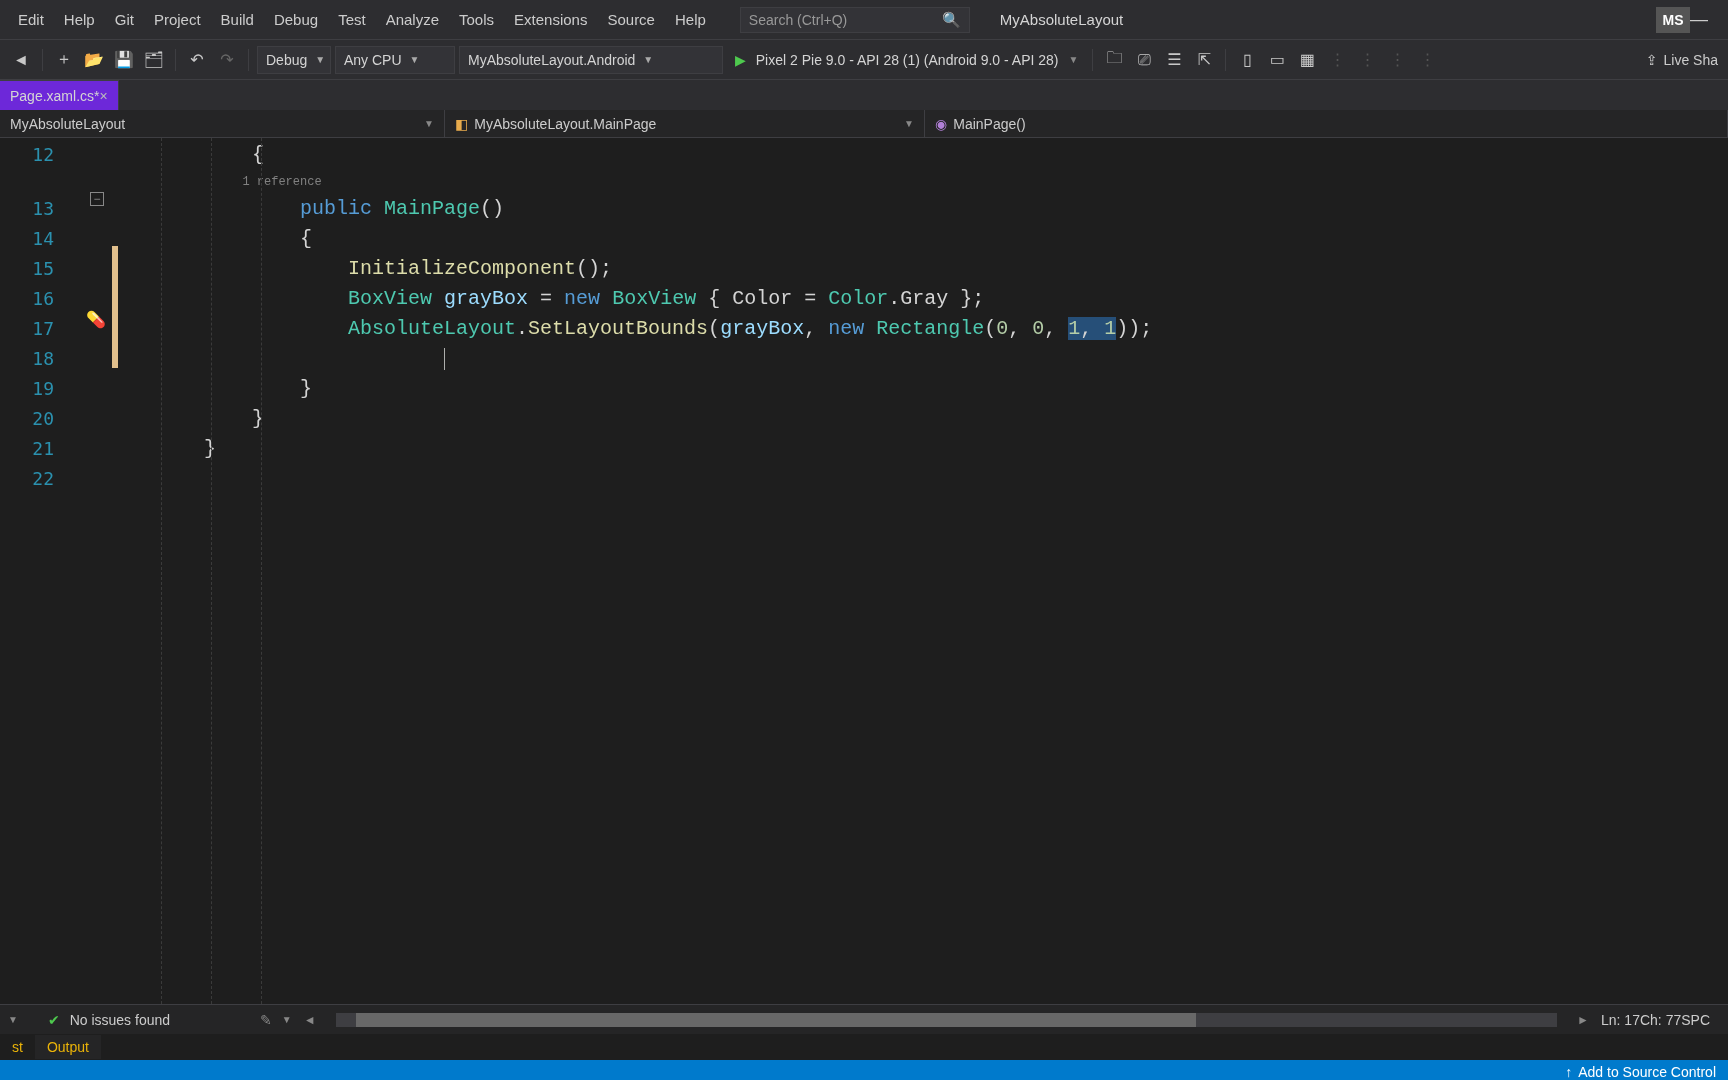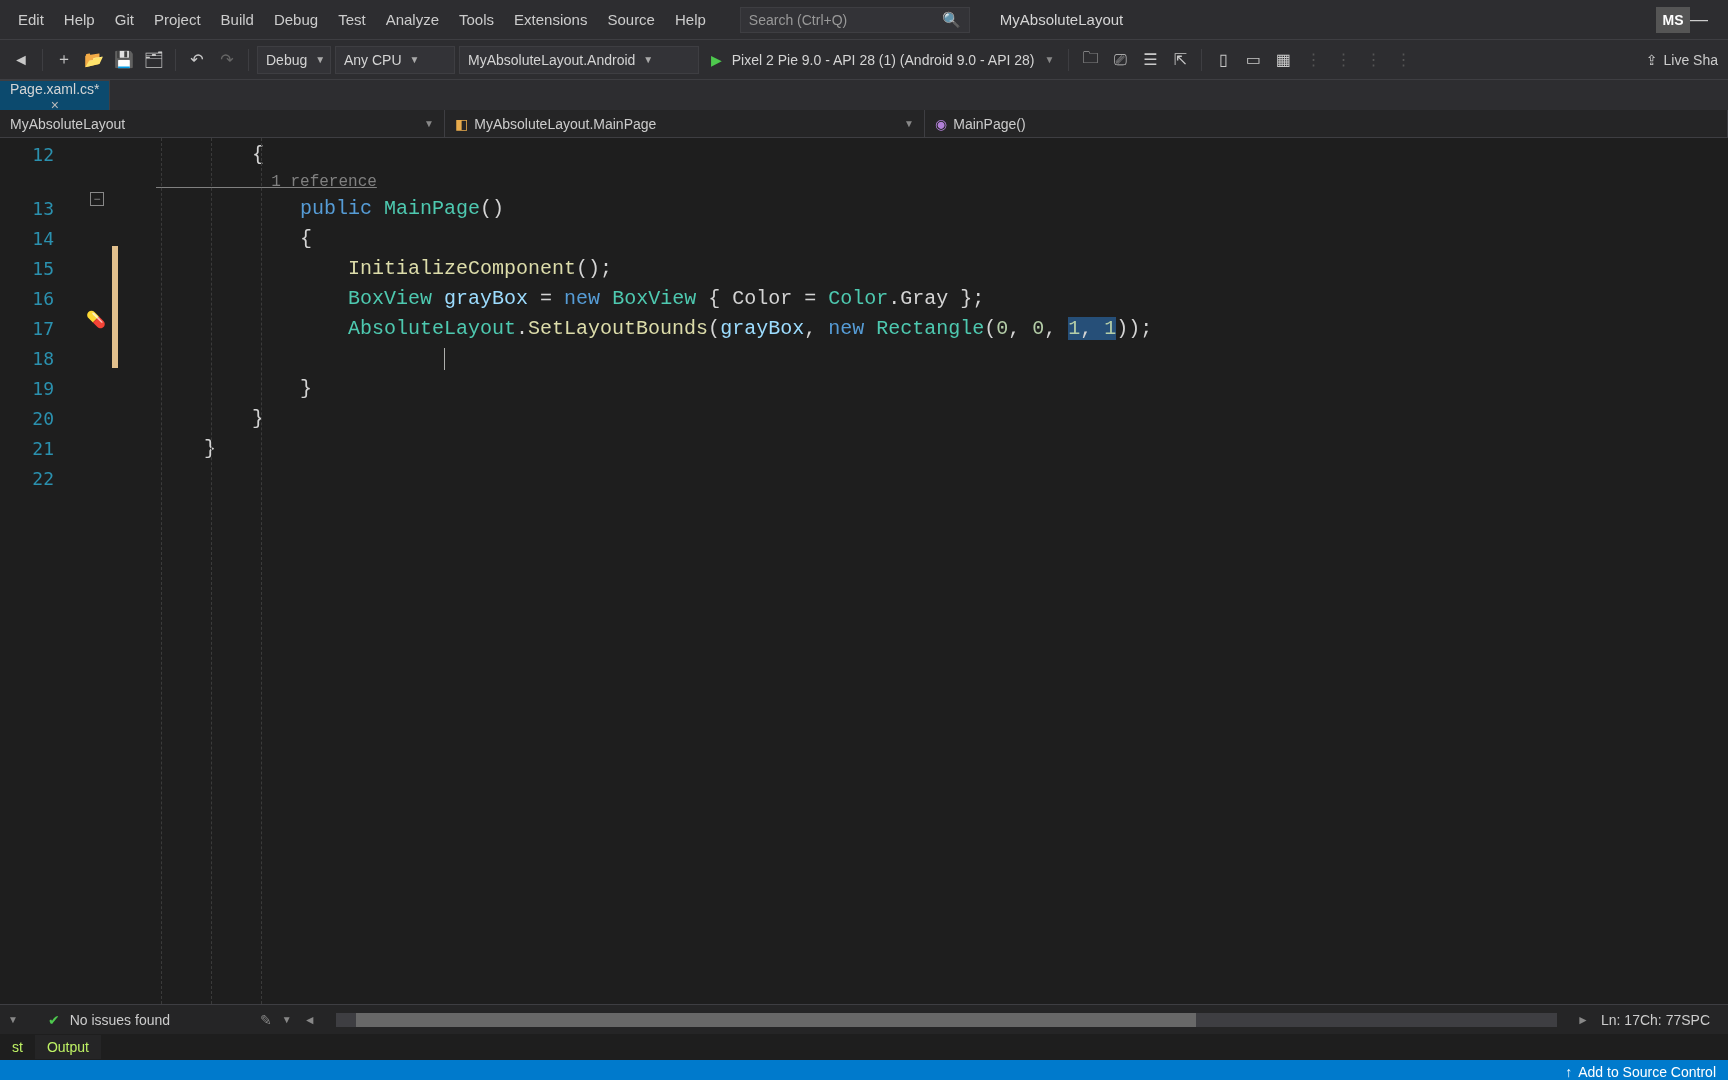--- a/index.html
+++ b/index.html
@@ -92,28 +92,27 @@
 
   
   .tabstrip {
     background:#2d2d30;
     height: 30px;
     display:flex;
     align-items:flex-end;
   }
   .tabstrip .tab {
     height:30px;
-    background:#0c4a6e;
+    background:#6d28d9;
     border-top:1px solid #3e3e42;
     border-right:1px solid #3e3e42;
     color:#d4d4d4;
     display:flex; align-items:center;
     padding:0 10px;
     font-size:14px;
-    flex-direction:column;
   }
   .tabstrip .tab .close { color:#bbb; cursor:pointer;}
 
   
   .navbar {
     background:#252526;
     height: 28px;
     display:flex;
     border-bottom:1px solid #3e3e42;
   }
@@ -199,21 +198,21 @@
   }
   .code .line {
     height:30px;
     line-height:30px;
     white-space:pre;
   }
   .kw { color:#569cd6;}
   .type { color:#4ec9b0;}
   .method-name { color:#dcdcaa;}
   .local { color:#9cdcfe;}
-  .comment-ref { color:#808080; font-size:16px;text-decoration:underline;}
+  .comment-ref { color:#808080; font-size:12px;}
   .num { color:#b5cea8;}
   .punct { color:#d4d4d4;}
   .enum { color:#4ec9b0;}
   .member { color:#d4d4d4;}
   .mname { color:#4ec9b0;}
   .str-highlight { background:#264f78;}
   .cursor-bar {
     display:inline-block;
     width:1px; height:22px;
     background:#aeafad;
@@ -251,21 +250,21 @@
     width:16px; text-align:center; color:#888; font-size:12px;
   }
   .errorbar .status-right { display:flex; padding-right:10px;}
 
   
   .paneltabs {
     height:26px;
     background:#1e1e1e;
     display:flex;
     align-items:center;
-    color:#bef264;
+    color:#eab308;
     font-size:14px;
   }
   .paneltabs .pt { padding:4px 12px;}
   .paneltabs .pt.active { background:#252526;}
 
   
   .statusbar {
     height:24px;
     background:#007acc;
     color:#fff;
@@ -316,21 +315,21 @@
   <div class="tbtn" style="color:#666">↷</div>
   <div class="sep"></div>
   <div class="dropdown" style="width:74px;">
     <span>Debug</span>
       <span class="arrow">▼</span>
   </div>
   <div class="dropdown" style="width:120px;">
     <span>Any CPU</span>
       <span class="arrow">▼</span>
   </div>
-  <div class="dropdown" style="width:240px;">
+  <div class="dropdown" style="width:264px;">
     <span>MyAbsoluteLayout.Android</span>
       <span class="arrow">▼</span>
   </div>
   <div class="play">▶</div>
   <div class="startup-text">Pixel 2 Pie 9.0 - API 28 (1) (Android 9.0 - API 28)</div>
   <span style="color:#888;font-size:10px;margin-left:6px">▼</span>
   <div class="sep" style="margin-left:10px"></div>
   <div class="tbtn">🗀</div>
   <div class="tbtn">⎚</div>
   <div class="tbtn">☰</div>

